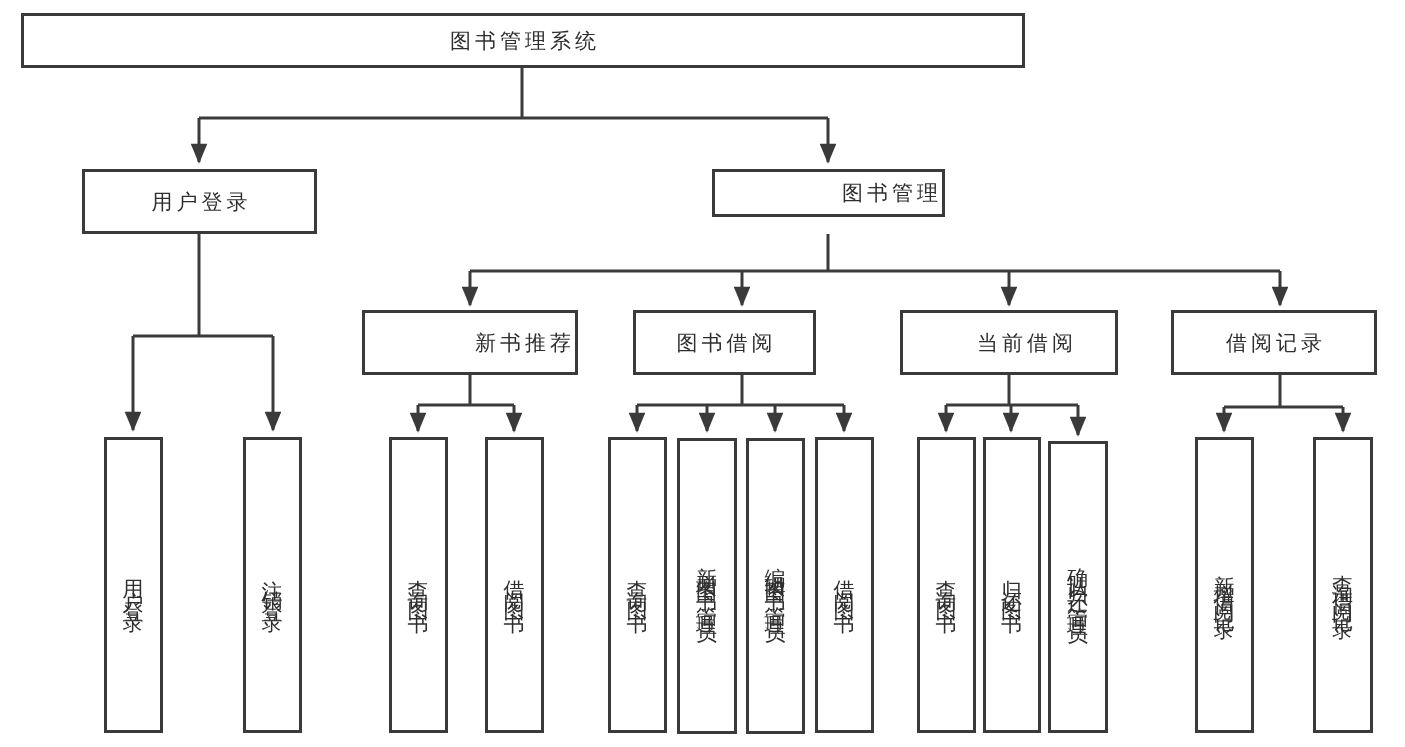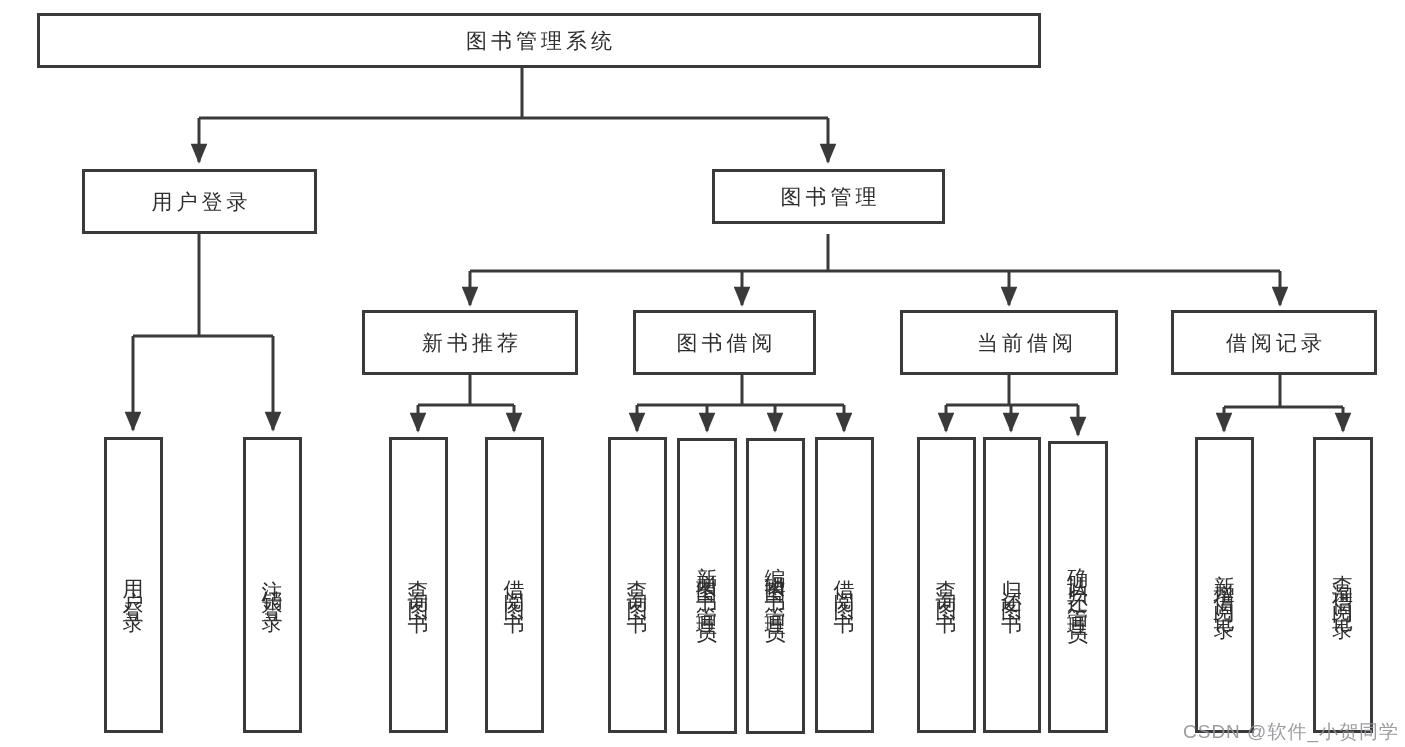--- a/index.html
+++ b/index.html
@@ -125,32 +125,32 @@
 
       <g>
         <path d="M1280 375 L1280 407"></path>
         <path d="M1224 407 L1343 407"></path>
         <path d="M1224 407 L1224 431" marker-end="url(#arrow)"></path>
         <path d="M1343 407 L1343 431" marker-end="url(#arrow)"></path>
       </g>
     </g>
   </svg>
 
-  <div class="node" style="left:21px; top:13px; width:1004px; height:55px;margin-left:16px;">
+  <div class="node" style="left:21px; top:13px; width:1004px; height:55px;">
     <span class="hlabel">图书管理系统</span>
   </div>
 
   <div class="node" style="left:82px; top:169px; width:235px; height:65px;">
     <span class="hlabel">用户登录</span>
   </div>
-  <div class="node" style="left:712px; top:169px; width:233px; height:55px;">
+  <div class="node" style="left:712px; top:169px; width:233px; height:48px;justify-content:flex-end;">
     <span class="hlabel">图书管理</span>
   </div>
 
-  <div class="node" style="left:362px; top:310px; width:216px; height:65px;">
+  <div class="node" style="left:362px; top:310px; width:216px; height:65px;justify-content:flex-end;">
     <span class="hlabel">新书推荐</span>
   </div>
   <div class="node" style="left:633px; top:310px; width:183px; height:65px;">
     <span class="hlabel">图书借阅</span>
   </div>
   <div class="node" style="left:900px; top:310px; width:218px; height:65px;padding-left:32px;">
     <span class="hlabel">当前借阅</span>
   </div>
   <div class="node" style="left:1171px; top:310px; width:206px; height:65px;">
     <span class="hlabel">借阅记录</span>
@@ -193,15 +193,14 @@
     <span class="vlabel tight">确认归还（管理员）</span>
   </div>
 
   <div class="node vnode" style="left:1195px;">
     <span class="vlabel med">新增借阅记录</span>
   </div>
   <div class="node vnode" style="left:1313px; width:60px;">
     <span class="vlabel med">查询借阅记录</span>
   </div>
 
-  <div class="watermark">CSDN @软件_小贺同学</div>
 
 </div>
 
 </body></html>

